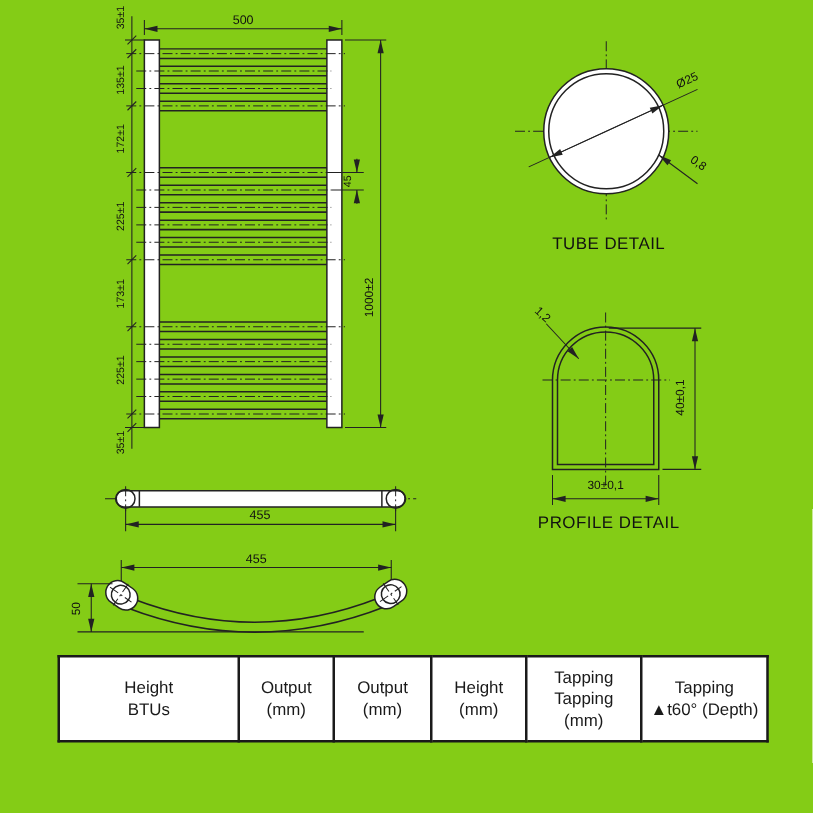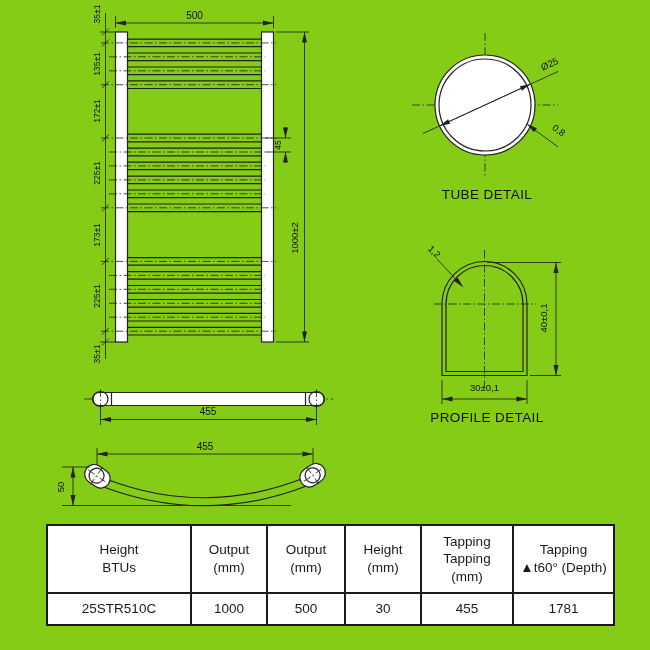--- a/index.html
+++ b/index.html
@@ -236,24 +236,16 @@
       <td style="width:86px">
             <span>Tapping</span>
             <span>Tapping</span>
             <span>(mm)</span>
           </td>
       <td style="width:95px">
             <span>Tapping</span>
             <span>▲t60° (Depth)</span>
           </td>
     </tr>
-    <tr class="drow">
-      <td>25STR510C</td>
-      <td>1000</td>
-      <td>500</td>
-      <td>30</td>
-      <td>455</td>
-      <td>1781</td>
-    </tr>
   </tbody>
 </table>
 
 </div>
 
 </body></html>

